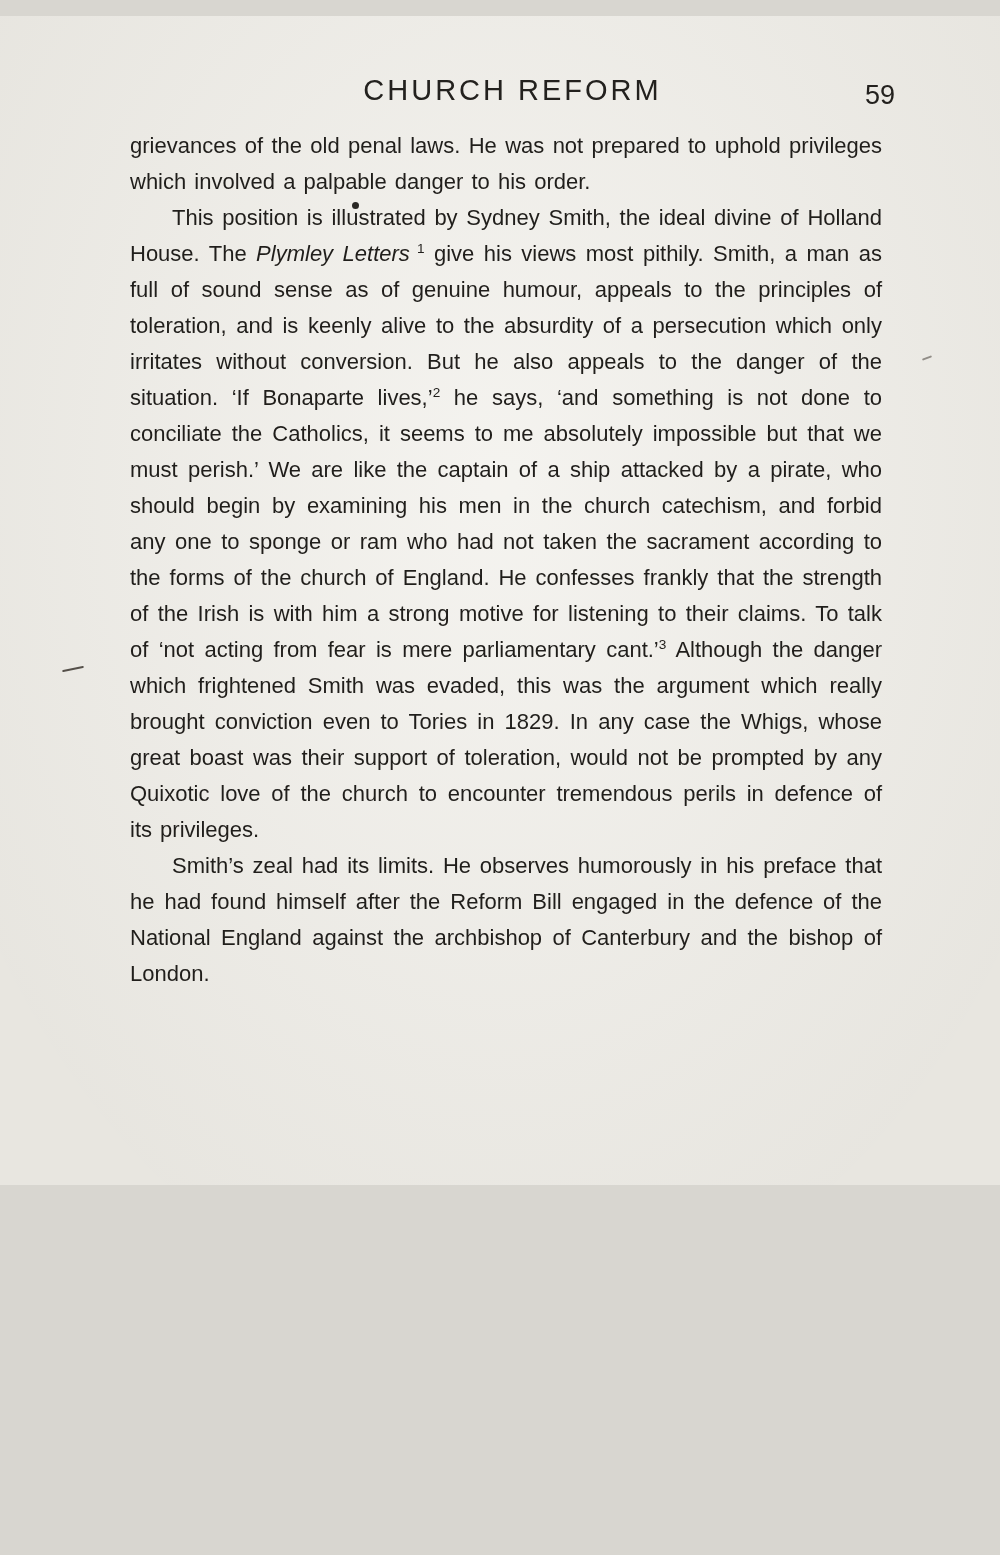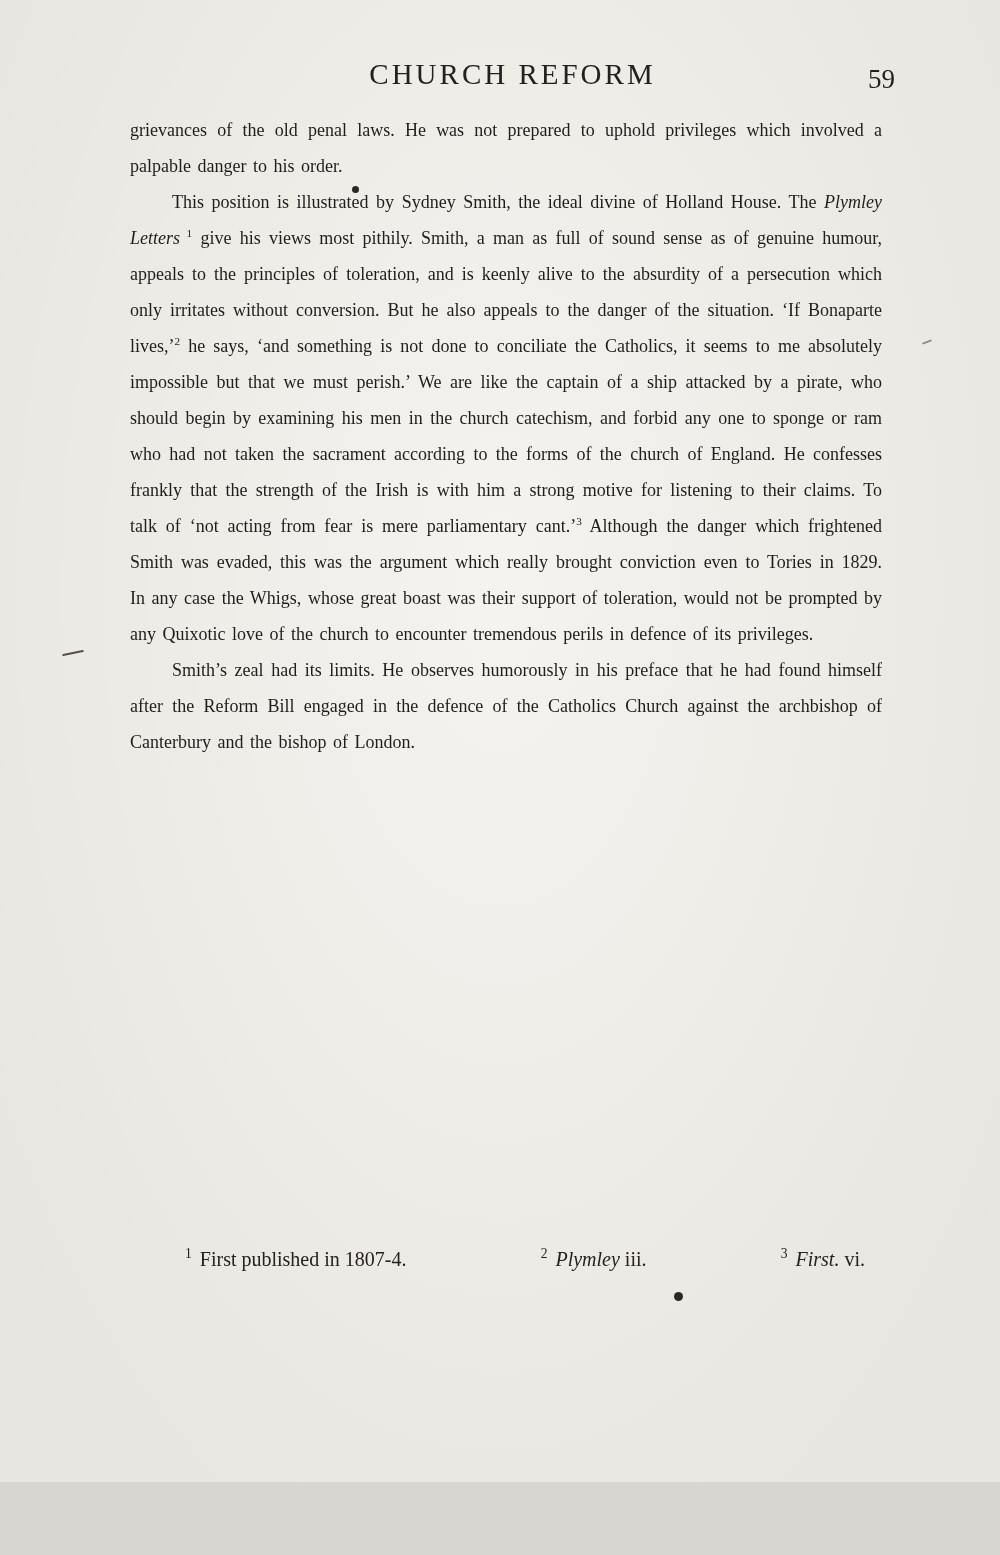--- a/index.html
+++ b/index.html
@@ -3,27 +3,27 @@
 <meta charset="utf-8">
 <style>
   html, body {
     margin: 0;
     padding: 0;
     background: #d8d6d0;
   }
   .scan-page {
     position: relative;
     width: 1000px;
-    height: 1482px;
-    margin: 0 auto;
+    height: 1169px;
+    margin: 16px auto;
     background: #efede7;
     background-image:
       radial-gradient(ellipse at 50% 40%, rgba(255,255,255,0.35), rgba(0,0,0,0.03) 85%);
     color: #1e1c1a;
-    font-family: Liberation Serif, serif;
+    font-family: Liberation Sans, sans-serif;
     overflow: hidden;
   }
   .page-header {
     position: absolute;
     top: 58px;
     left: 130px;
     right: 105px;
     height: 40px;
   }
   .running-head {
@@ -43,21 +43,21 @@
     color: #23211e;
   }
   .page-body {
     position: absolute;
     top: 112px;
     left: 130px;
     width: 752px;
   }
   .para {
     margin: 0;
-    font-size: 18px;
+    font-size: 22px;
     line-height: 36px;
     text-align: justify;
     text-align-last: left;
     word-spacing: 2px;
     color: #201e1b;
   }
   .para.indent { text-indent: 42px; }
   .para sup {
     font-size: 0.62em;
     line-height: 0;
@@ -113,21 +113,21 @@
 <div class="scan-page">
 
   <div class="page-header">
     <div class="running-head">CHURCH REFORM</div>
     <div class="page-number">59</div>
   </div>
 
   <div class="page-body">
       <p class="para"><span>grievances of the old penal laws. He was not prepared to uphold privileges which involved a palpable danger to his order.</span></p>
       <p class="para indent"><span>This position is illustrated by Sydney Smith, the ideal divine of Holland House. The </span><i>Plymley Letters</i><sup> 1</sup><span> give his views most pithily. Smith, a man as full of sound sense as of genuine humour, appeals to the principles of toleration, and is keenly alive to the absurdity of a persecution which only irritates without conversion. But he also appeals to the danger of the situation. ‘If Bonaparte lives,’</span><sup>2</sup><span> he says, ‘and something is not done to conciliate the Catholics, it seems to me absolutely impossible but that we must perish.’ We are like the captain of a ship attacked by a pirate, who should begin by examining his men in the church catechism, and forbid any one to sponge or ram who had not taken the sacrament according to the forms of the church of England. He confesses frankly that the strength of the Irish is with him a strong motive for listening to their claims. To talk of ‘not acting from fear is mere parliamentary cant.’</span><sup>3</sup><span> Although the danger which frightened Smith was evaded, this was the argument which really brought conviction even to Tories in 1829. In any case the Whigs, whose great boast was their support of toleration, would not be prompted by any Quixotic love of the church to encounter tremendous perils in defence of its privileges.</span></p>
-      <p class="para indent"><span>Smith’s zeal had its limits. He observes humorously in his preface that he had found himself after the Reform Bill engaged in the defence of the Catholics Church against the archbishop of Canterbury and the bishop of London.</span></p>
+      <p class="para indent"><span>Smith’s zeal had its limits. He observes humorously in his preface that he had found himself after the Reform Bill engaged in the defence of the National England against the archbishop of Canterbury and the bishop of London.</span></p>
     </div>
 
   <div class="footnotes">
       <span class="footnote"><sup>1</sup><span> First published in 1807-4.</span></span>
       <span class="footnote"><sup>2</sup><span> </span><i>Plymley</i><span> iii.</span></span>
       <span class="footnote"><sup>3</sup><span> </span><i>First.</i><span> vi.</span></span>
     </div>
 
   <span class="speck speck-dot"></span>
   <span class="speck speck-ink"></span>

